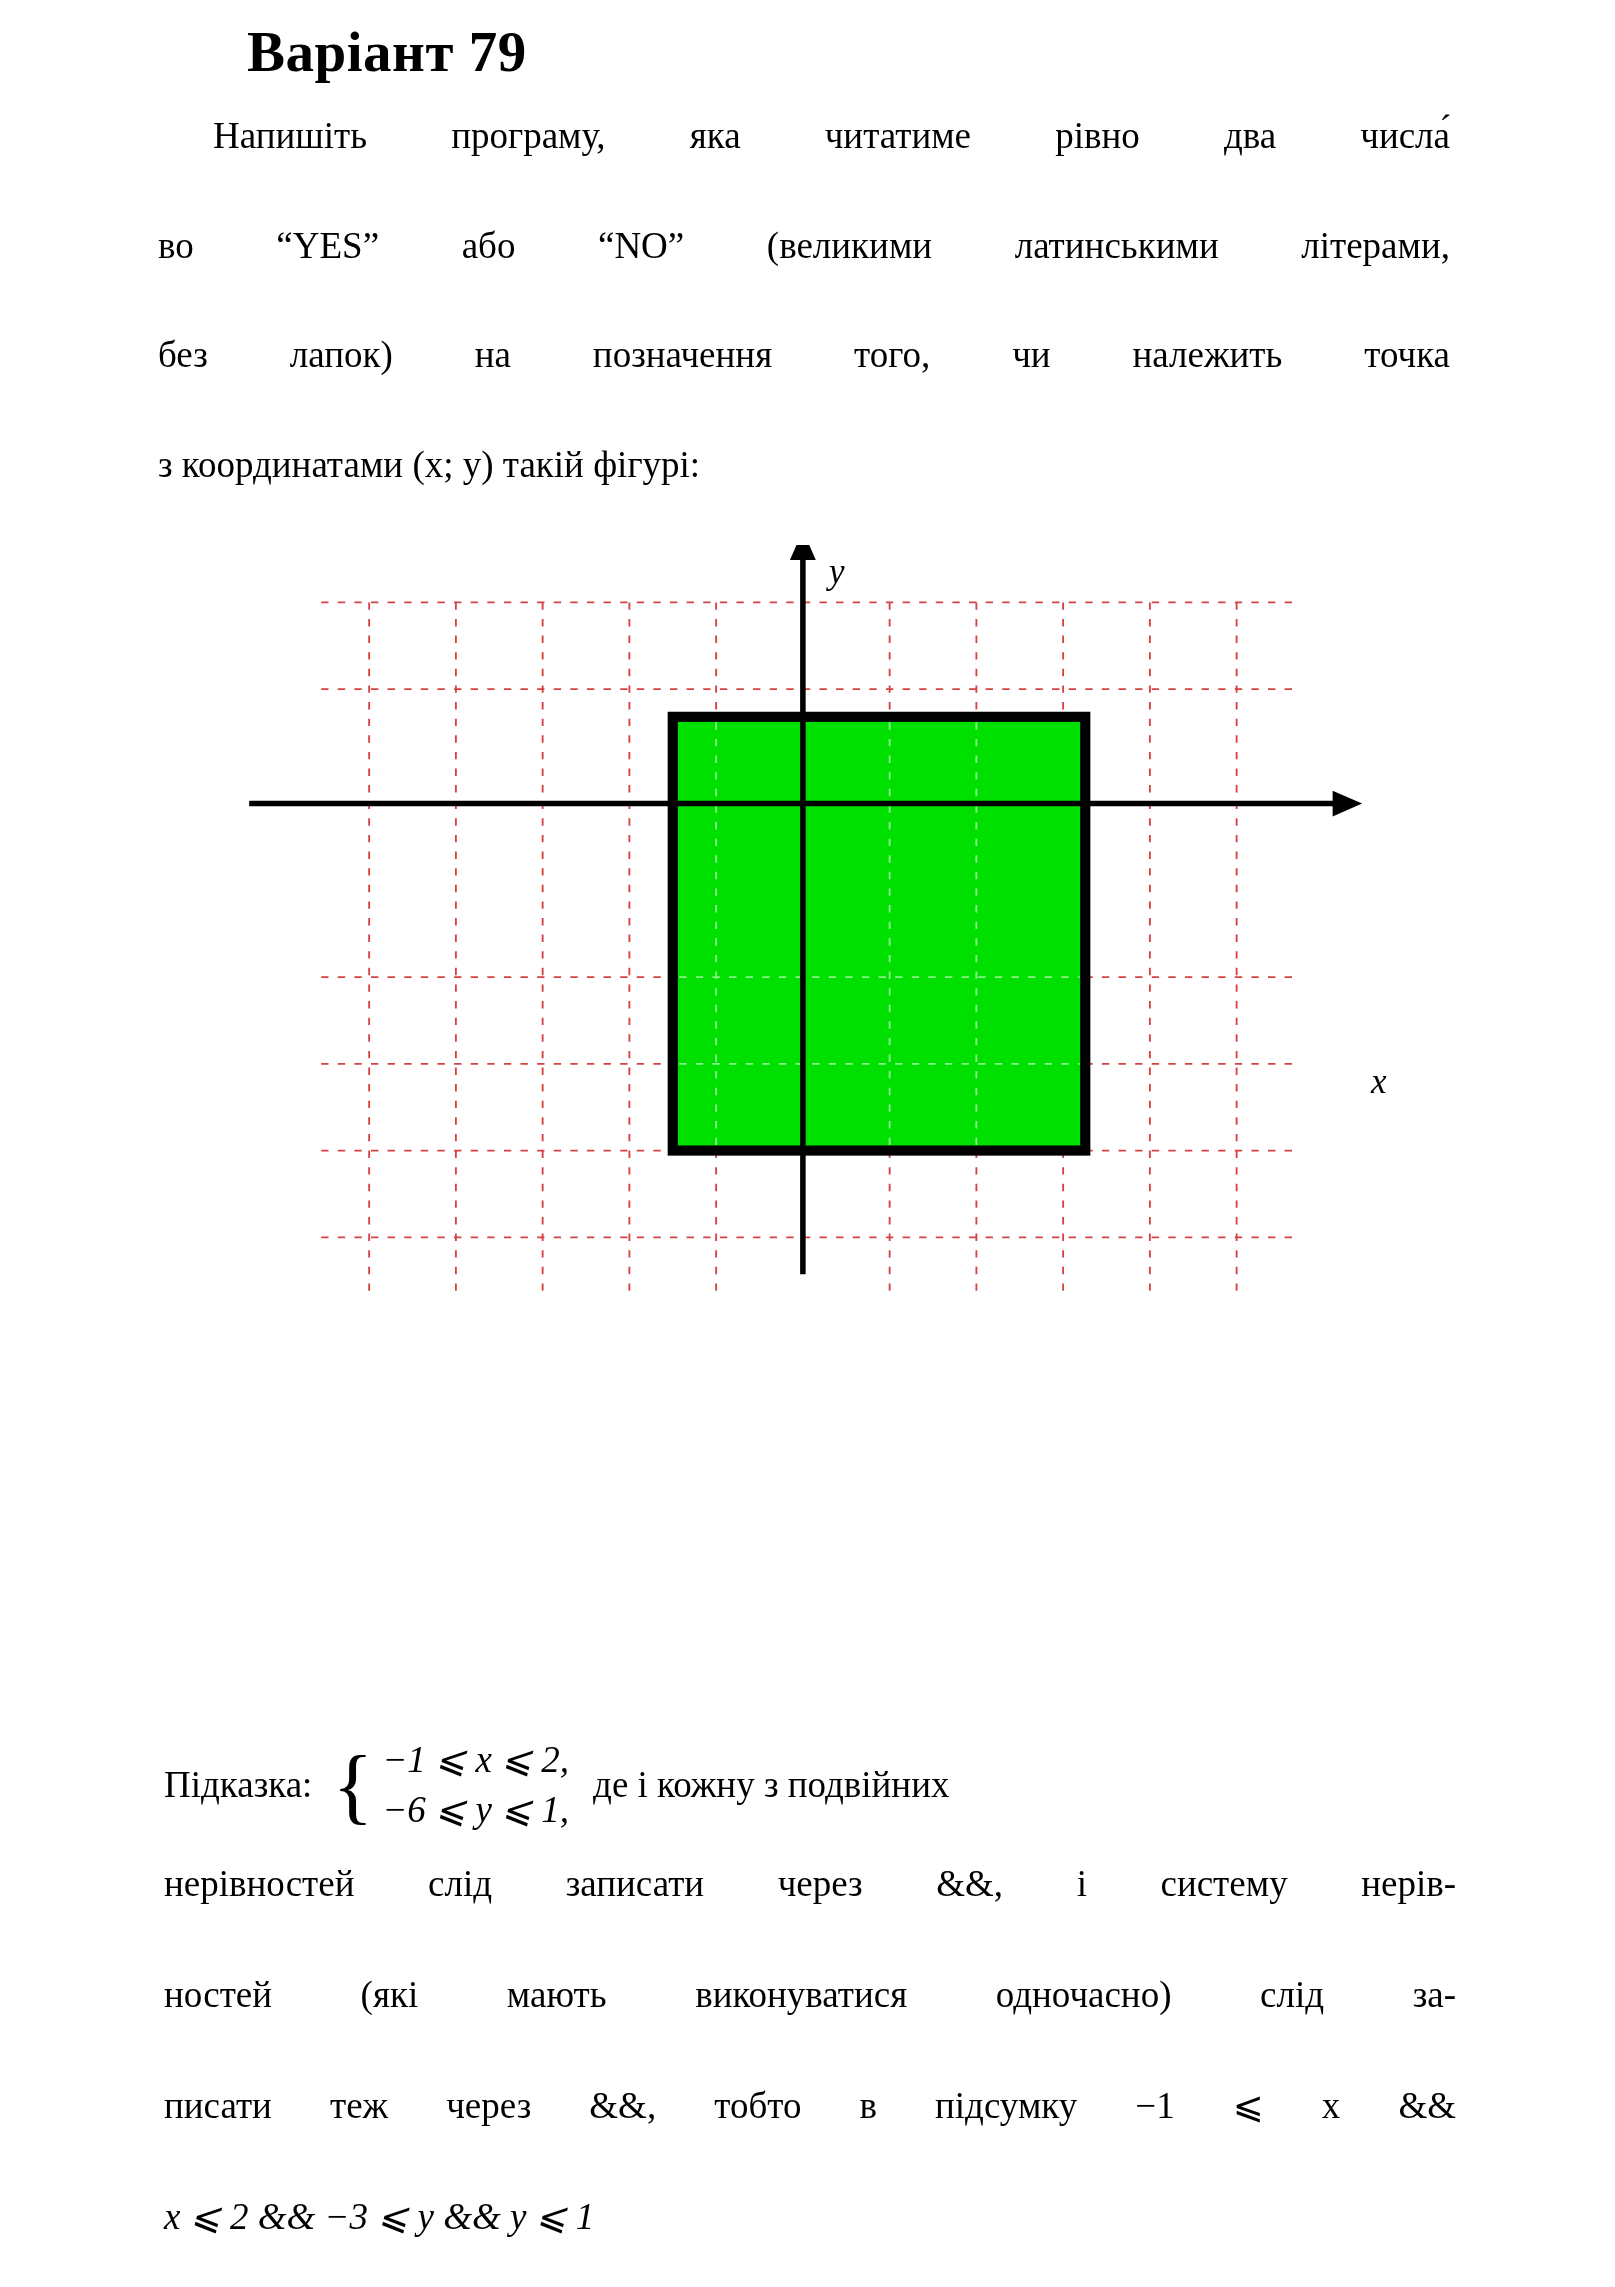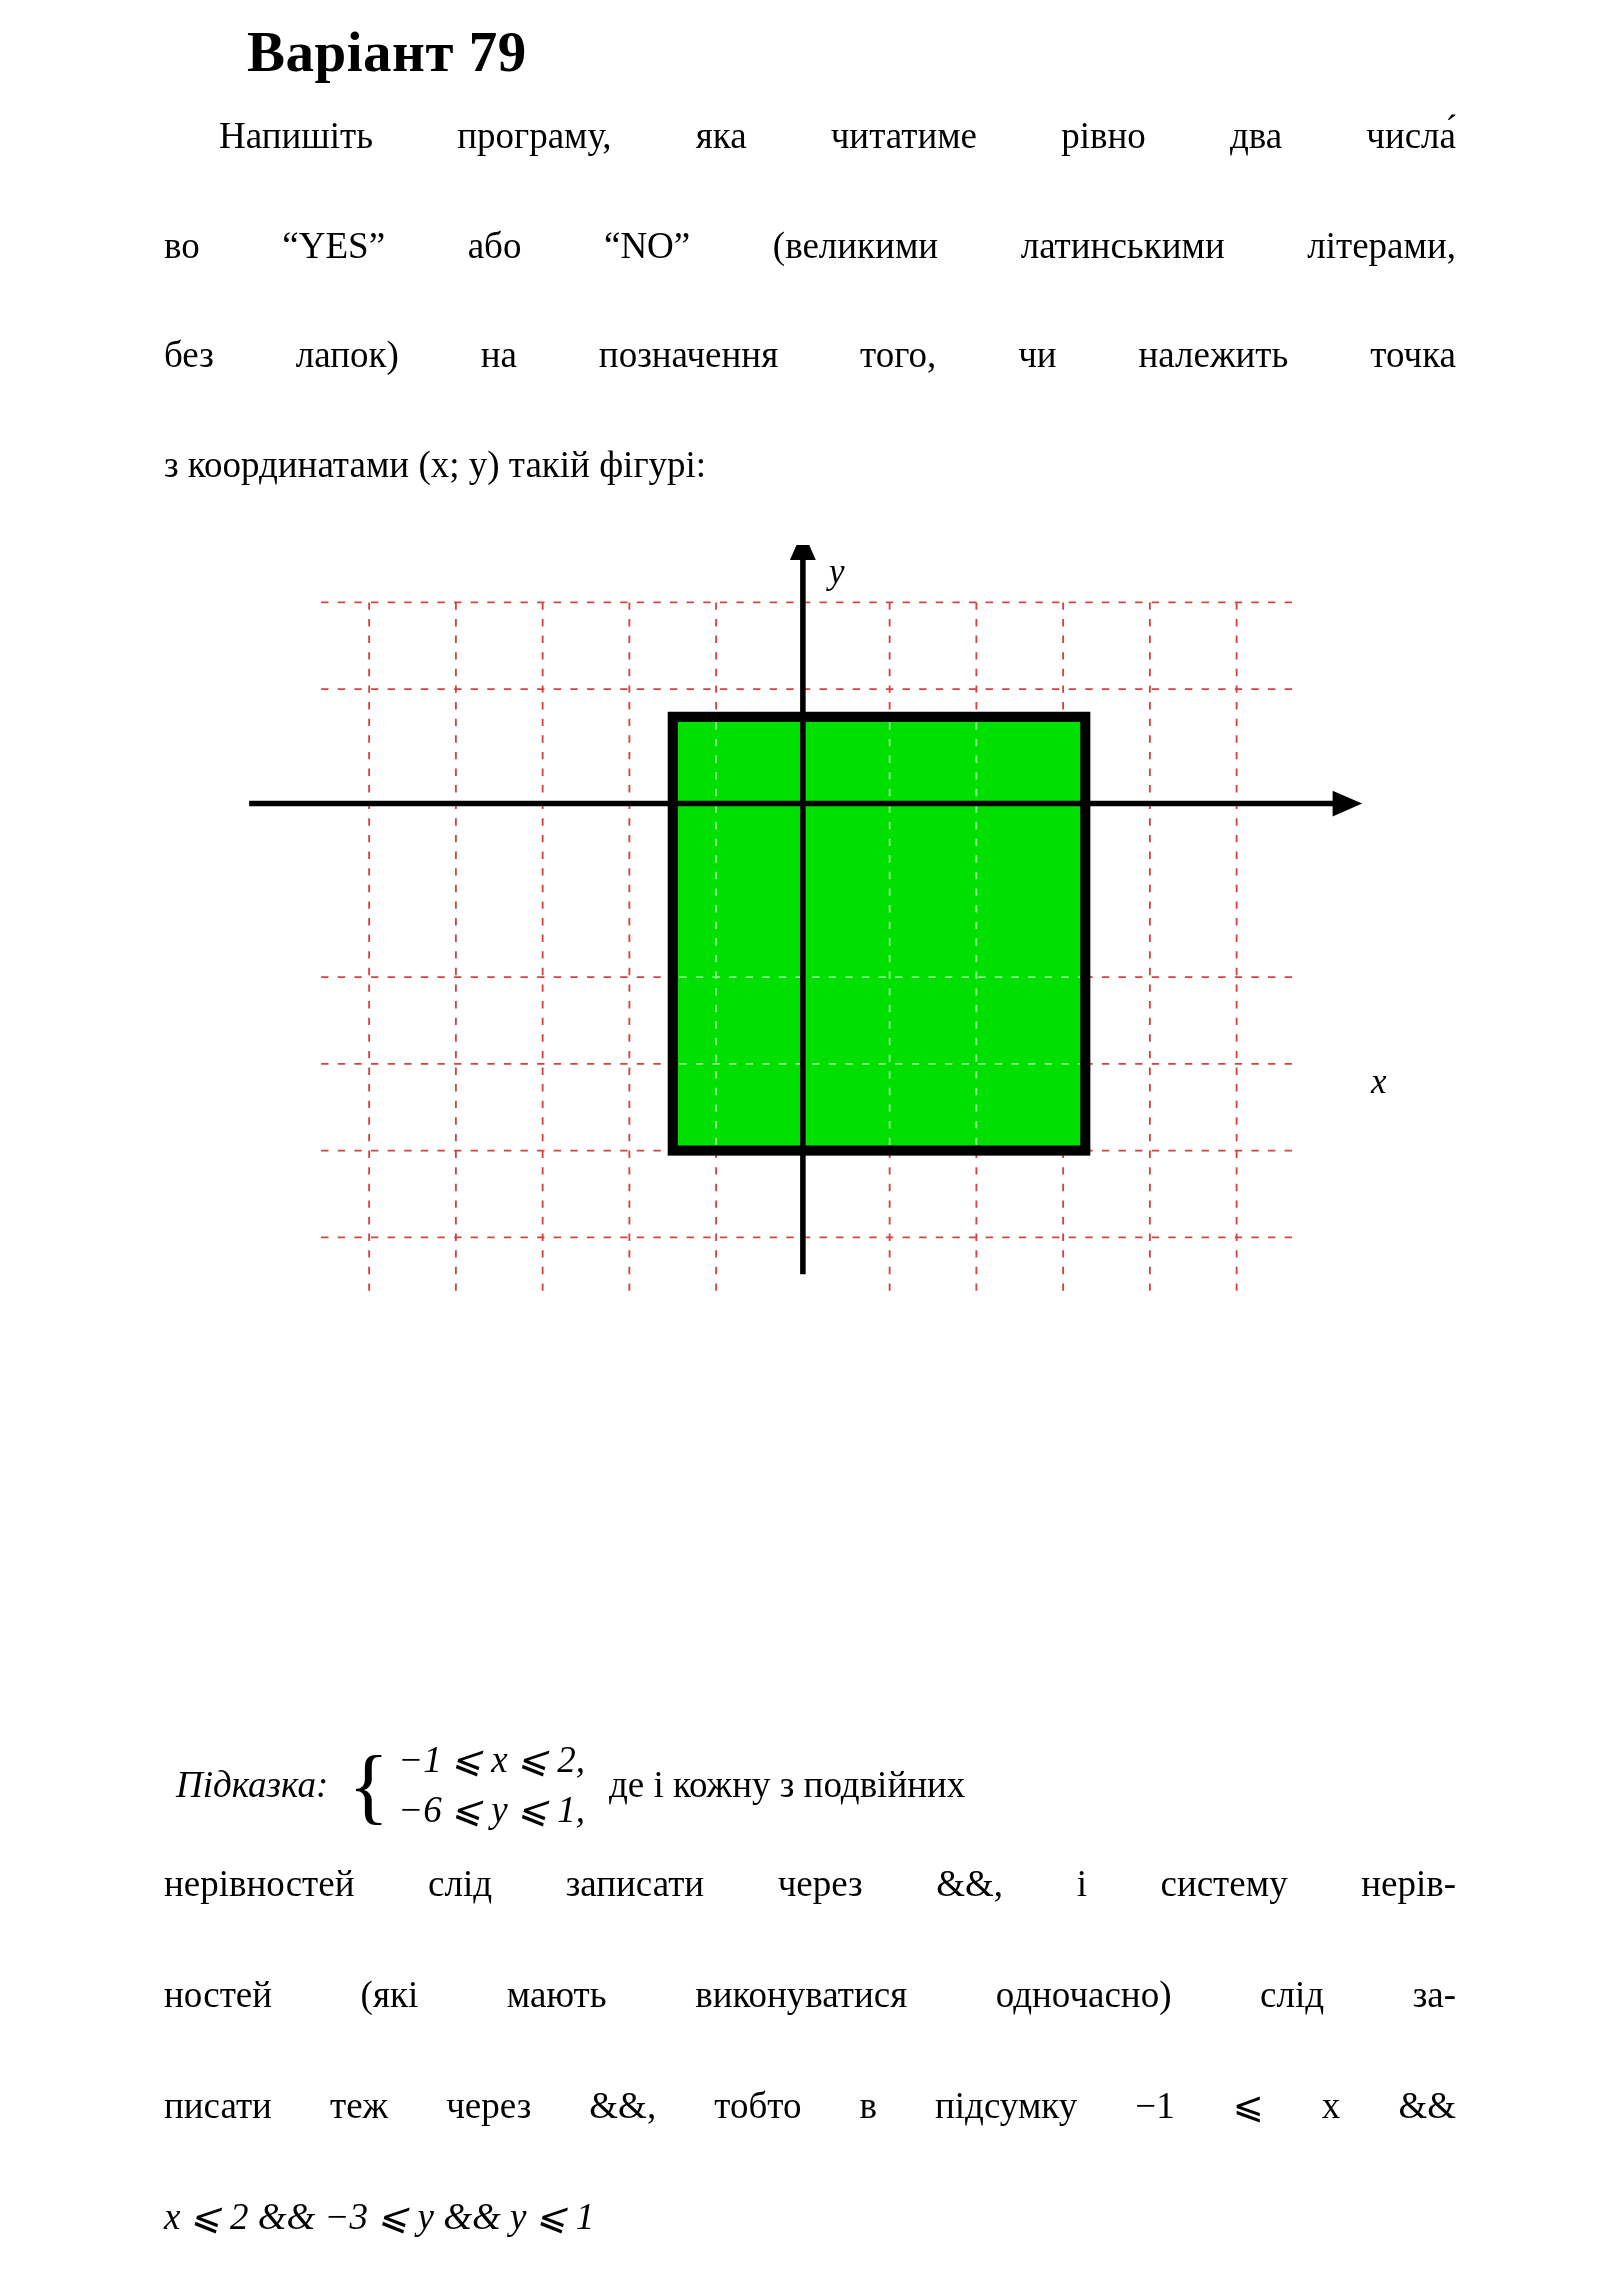--- a/index.html
+++ b/index.html
@@ -25,21 +25,21 @@
     position: absolute;
     left: 247px;
     top: 18.5px;
     font-size: 57px;
     font-weight: bold;
     font-family: "Liberation Serif", serif;
     letter-spacing: 0.5px;
   }
   .intro {
     position: absolute;
-    left: 164px;
+    left: 158px;
     top: 109px;
     width: 1292px;
     font-size: 37px;
     line-height: 1.48;
     text-align: justify;
     text-justify: inter-word;
   }
   .intro .indent {
     display: inline-block;
     width: 55px;
@@ -67,23 +67,21 @@
     font-size: 37px;
     line-height: 1.5;
     text-align: justify;
   }
   .hint-row {
     display: flex;
     align-items: center;
     gap: 0px;
   }
   .hint-word {
-    font-style: italic;
     white-space: nowrap;
-    margin-left: 12px;
   }
   .brace {
     font-size: 85px;
     line-height: 0.8;
     margin: 0 9.2px 0 20px;
     font-family: "Liberation Serif", serif;
   }
   .sys {
     display: inline-block;
     font-style: italic;

